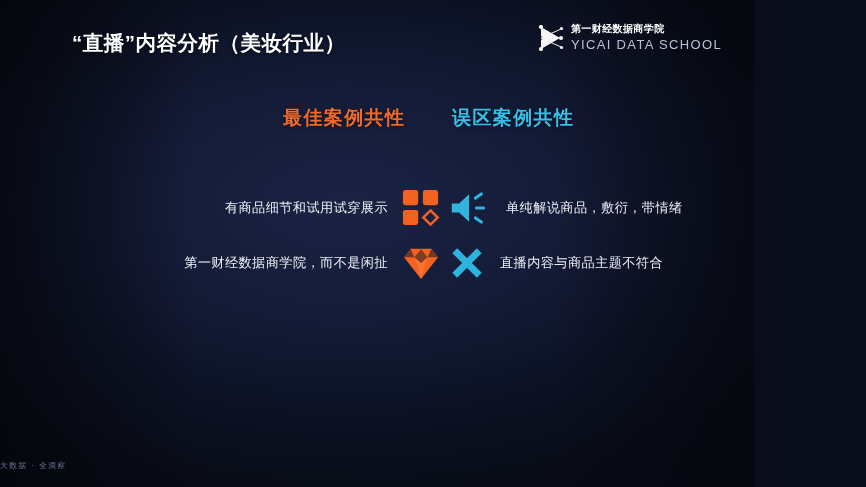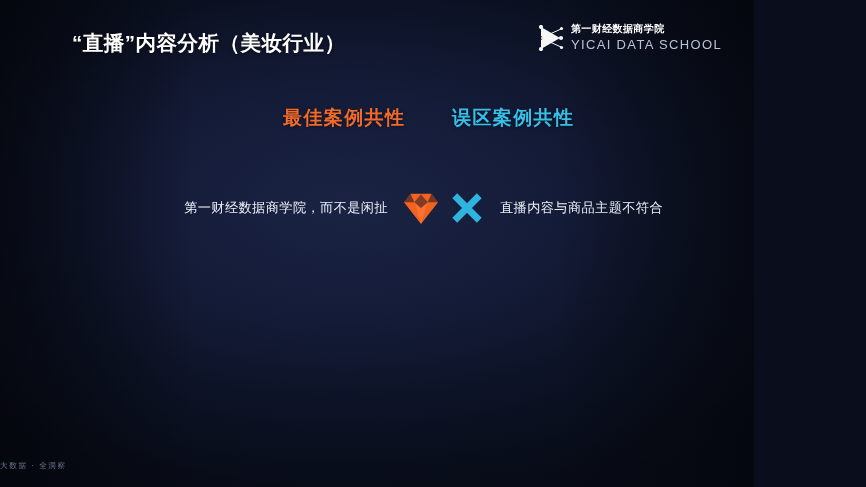--- a/index.html
+++ b/index.html
@@ -100,20 +100,40 @@
       <span id="brand-cn">第一财经数据商学院</span>
       <span id="brand-en">YICAI DATA SCHOOL</span>
     </div>
   </div>
 
   <div class="col-head" id="head-best">最佳案例共性</div>
   <div class="col-head" id="head-trap">误区案例共性</div>
 
   <div id="rows">
 
+    <div class="row">
+      <div class="left">
+        <span class="rtext">有商品细节和试用试穿展示</span>
+        <svg class="ico ico-grid" viewBox="0 0 40 40">
+          <rect x="1" y="1" width="16" height="16" rx="2.6" fill="#f2631f"></rect>
+          <rect x="22" y="1" width="16" height="16" rx="2.6" fill="#f2631f"></rect>
+          <rect x="1" y="22" width="16" height="16" rx="2.6" fill="#f2631f"></rect>
+          <polygon points="30,22.5 37.6,30 30,37.5 22.4,30" fill="none" stroke="#f2631f" stroke-width="2.6"></polygon>
+        </svg>
+      </div>
+      <div class="right">
+        <svg class="ico ico-speaker" viewBox="0 0 44 34">
+          <path d="M2 12 H10 L21 2 V32 L10 22 H2 Z" fill="#2fb4e0"></path>
+          <path d="M28 6 L34.5 1.5" stroke="#2fb4e0" stroke-width="3.4" stroke-linecap="round"></path>
+          <path d="M29 17 H37" stroke="#2fb4e0" stroke-width="3.4" stroke-linecap="round"></path>
+          <path d="M28 28 L34.5 32.5" stroke="#2fb4e0" stroke-width="3.4" stroke-linecap="round"></path>
+        </svg>
+        <span class="rtext">单纯解说商品，敷衍，带情绪</span>
+      </div>
+    </div>
 
     <div class="row">
       <div class="left">
         <span class="rtext">第一财经数据商学院，而不是闲扯</span>
         <svg class="ico ico-gem" viewBox="0 0 40 38">
           <polygon points="2,13 20,36 38,13 31,4 9,4" fill="#f2631f"></polygon>
           <polygon points="2,13 9,4 13,13" fill="#0e1429" opacity=".55"></polygon>
           <polygon points="38,13 31,4 27,13" fill="#0e1429" opacity=".55"></polygon>
           <polygon points="13,13 20,4.6 27,13 20,19" fill="#0e1429" opacity=".5"></polygon>
           <polygon points="20,36 13.6,13.6 20,19.4 26.4,13.6" fill="#ff7f3f" opacity=".55"></polygon>

